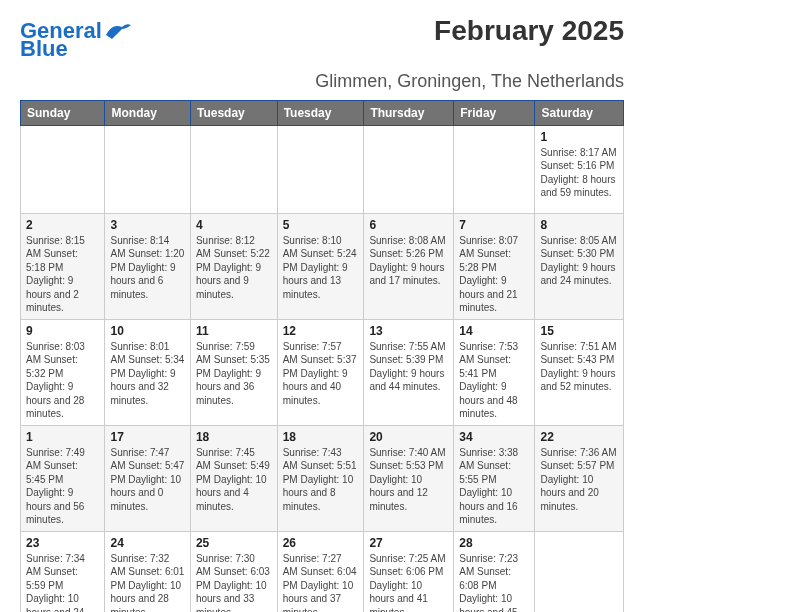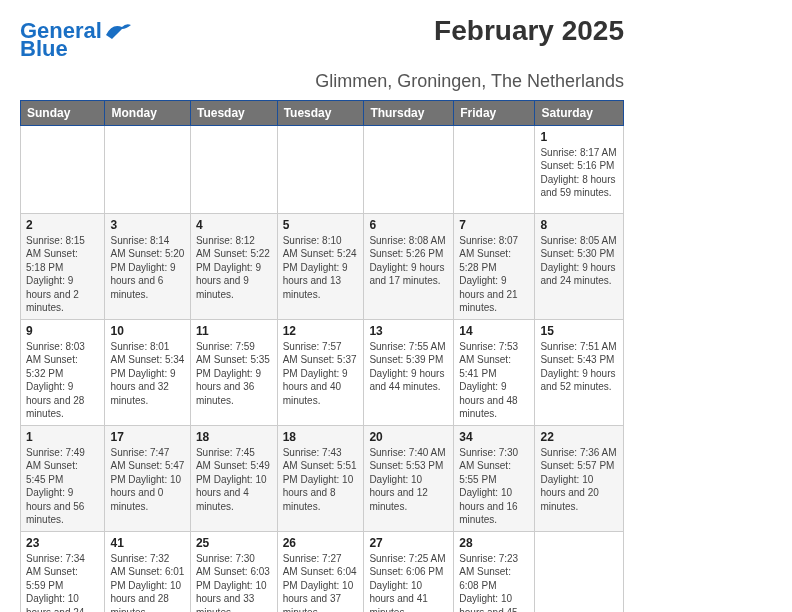--- a/index.html
+++ b/index.html
@@ -152,21 +152,21 @@
         <tr>
           <td>
             <span class="day-num">2</span>
             <div class="day-info">Sunrise: 8:15 AM
 Sunset: 5:18 PM
 Daylight: 9 hours and 2 minutes.</div>
           </td>
           <td>
             <span class="day-num">3</span>
             <div class="day-info">Sunrise: 8:14 AM
-Sunset: 5:20 PM
+Sunset: 1:20 PM
 Daylight: 9 hours and 6 minutes.</div>
           </td>
           <td>
             <span class="day-num">4</span>
             <div class="day-info">Sunrise: 8:12 AM
 Sunset: 5:22 PM
 Daylight: 9 hours and 9 minutes.</div>
           </td>
           <td>
             <span class="day-num">5</span>
@@ -263,40 +263,40 @@
 Daylight: 10 hours and 8 minutes.</div>
           </td>
           <td>
             <span class="day-num">20</span>
             <div class="day-info">Sunrise: 7:40 AM
 Sunset: 5:53 PM
 Daylight: 10 hours and 12 minutes.</div>
           </td>
           <td>
             <span class="day-num">34</span>
-            <div class="day-info">Sunrise: 7:30 AM
+            <div class="day-info">Sunrise: 3:38 AM
 Sunset: 5:55 PM
 Daylight: 10 hours and 16 minutes.</div>
           </td>
           <td>
             <span class="day-num">22</span>
             <div class="day-info">Sunrise: 7:36 AM
 Sunset: 5:57 PM
 Daylight: 10 hours and 20 minutes.</div>
           </td>
         </tr>
         <tr>
           <td>
             <span class="day-num">23</span>
             <div class="day-info">Sunrise: 7:34 AM
 Sunset: 5:59 PM
 Daylight: 10 hours and 24 minutes.</div>
           </td>
           <td>
-            <span class="day-num">41</span>
+            <span class="day-num">24</span>
             <div class="day-info">Sunrise: 7:32 AM
 Sunset: 6:01 PM
 Daylight: 10 hours and 28 minutes.</div>
           </td>
           <td>
             <span class="day-num">25</span>
             <div class="day-info">Sunrise: 7:30 AM
 Sunset: 6:03 PM
 Daylight: 10 hours and 33 minutes.</div>
           </td>

